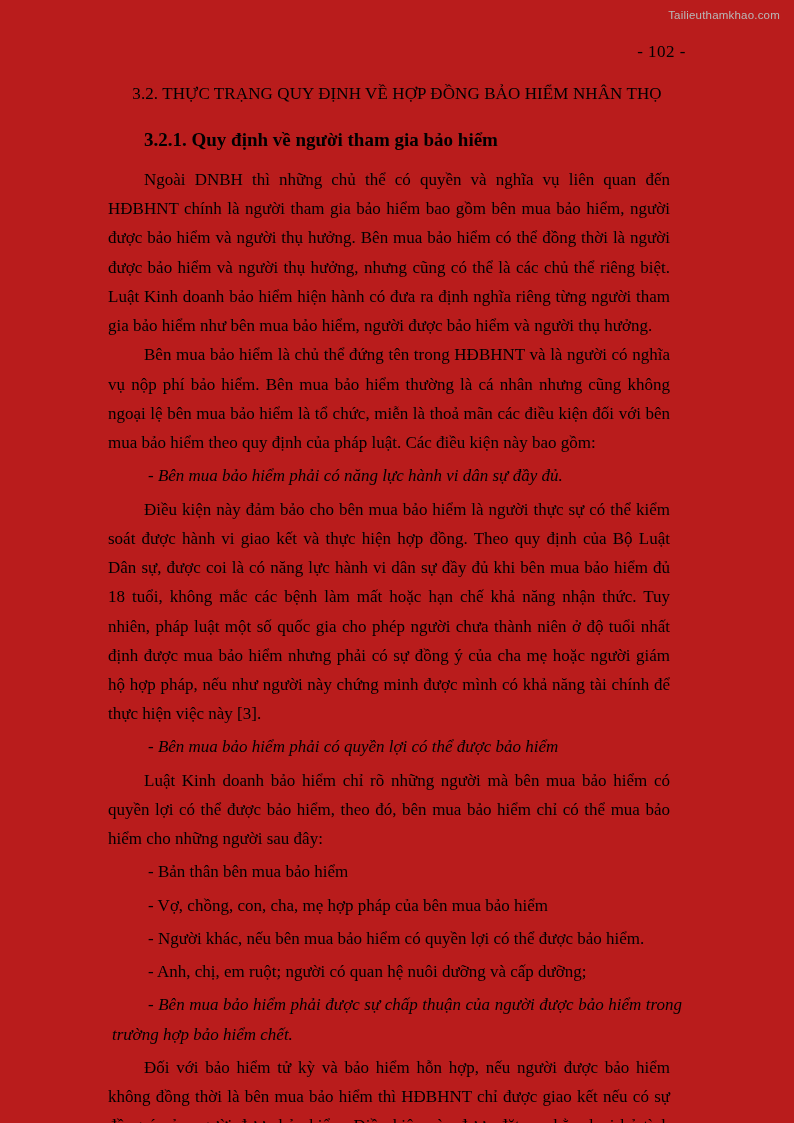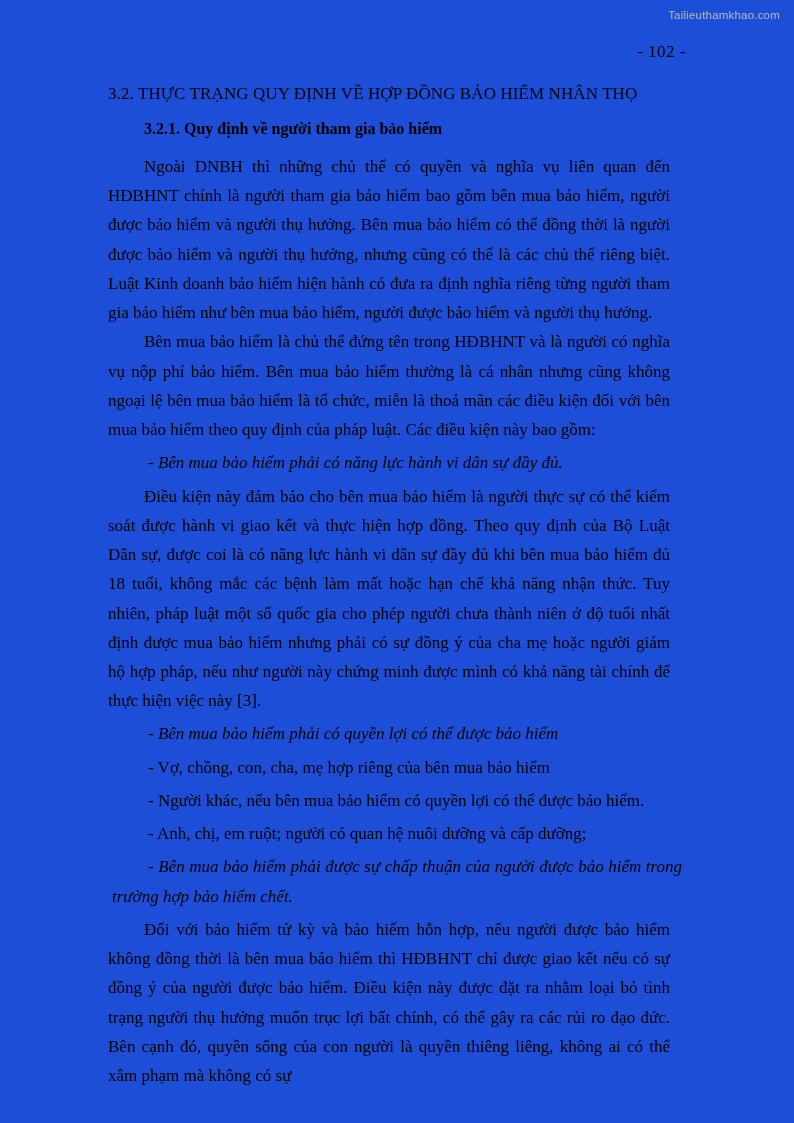--- a/index.html
+++ b/index.html
@@ -7,21 +7,21 @@
     padding: 0;
     background: #ffffff;
   }
   body {
     font-family: "Liberation Serif", serif;
   }
   .page {
     position: relative;
     width: 794px;
     height: 1123px;
-    background: #1d4ed8;
+    background: #b91c1c;
     box-sizing: border-box;
     overflow: hidden;
   }
   .watermark {
     position: absolute;
     top: 9px;
     right: 14px;
     font-family: "Liberation Sans", sans-serif;
     font-size: 11.5px;
     color: #b9b9b9;
@@ -34,29 +34,29 @@
     width: 578px;
   }
   .page-number {
     text-align: right;
     font-size: 17px;
     color: #000;
     margin: 0 0 22px 0;
     letter-spacing: 0.5px;
   }
   .heading-1 {
-    text-align: left;
+    text-align: center;
     font-size: 17px;
-    margin: 0 0 16px 0;
+    margin: 0 0 25px 0;
     letter-spacing: 0.1px;
     white-space: nowrap;
   }
   .heading-2 {
     font-weight: bold;
-    font-size: 16px;
+    font-size: 19px;
     margin: 0 0 14px 0;
     padding-left: 36px;
   }
   p.body {
     font-size: 17px;
     line-height: 1.72;
     margin: 0 16px 0 0;
     text-align: justify;
     text-justify: inter-word;
     text-indent: 36px;
@@ -87,20 +87,22 @@
 
     <div class="heading-1">3.2. THỰC TRẠNG QUY ĐỊNH VỀ HỢP ĐỒNG BẢO HIỂM NHÂN THỌ</div>
 
     <div class="heading-2">3.2.1. Quy định về người tham gia bảo hiểm</div>
 
     <p class="body">Ngoài DNBH thì những chủ thể có quyền và nghĩa vụ liên quan đến HĐBHNT chính là người tham gia bảo hiểm bao gồm bên mua bảo hiểm, người được bảo hiểm và người thụ hưởng. Bên mua bảo hiểm có thể đồng thời là người được bảo hiểm và người thụ hưởng, nhưng cũng có thể là các chủ thể riêng biệt. Luật Kinh doanh bảo hiểm hiện hành có đưa ra định nghĩa riêng từng người tham gia bảo hiểm như bên mua bảo hiểm, người được bảo hiểm và người thụ hưởng.</p>
     <p class="body">Bên mua bảo hiểm là chủ thể đứng tên trong HĐBHNT và là người có nghĩa vụ nộp phí bảo hiểm. Bên mua bảo hiểm thường là cá nhân nhưng cũng không ngoại lệ bên mua bảo hiểm là tổ chức, miễn là thoả mãn các điều kiện đối với bên mua bảo hiểm theo quy định của pháp luật. Các điều kiện này bao gồm:</p>
     <p class="list italic">- Bên mua bảo hiểm phải có năng lực hành vi dân sự đầy đủ.</p>
     <p class="body">Điều kiện này đảm bảo cho bên mua bảo hiểm là người thực sự có thể kiểm soát được hành vi giao kết và thực hiện hợp đồng. Theo quy định của Bộ Luật Dân sự, được coi là có năng lực hành vi dân sự đầy đủ khi bên mua bảo hiểm đủ 18 tuổi, không mắc các bệnh làm mất hoặc hạn chế khả năng nhận thức. Tuy nhiên, pháp luật một số quốc gia cho phép người chưa thành niên ở độ tuổi nhất định được mua bảo hiểm nhưng phải có sự đồng ý của cha mẹ hoặc người giám hộ hợp pháp, nếu như người này chứng minh được mình có khả năng tài chính để thực hiện việc này [3].</p>
     <p class="list italic">- Bên mua bảo hiểm phải có quyền lợi có thể được bảo hiểm</p>
-    <p class="list">- Vợ, chồng, con, cha, mẹ hợp riêng của bên mua bảo hiểm</p>
+    <p class="body">Luật Kinh doanh bảo hiểm chỉ rõ những người mà bên mua bảo hiểm có quyền lợi có thể được bảo hiểm, theo đó, bên mua bảo hiểm chỉ có thể mua bảo hiểm cho những người sau đây:</p>
+    <p class="list">- Bản thân bên mua bảo hiểm</p>
+    <p class="list">- Vợ, chồng, con, cha, mẹ hợp pháp của bên mua bảo hiểm</p>
     <p class="list">- Người khác, nếu bên mua bảo hiểm có quyền lợi có thể được bảo hiểm.</p>
     <p class="list">- Anh, chị, em ruột; người có quan hệ nuôi dưỡng và cấp dưỡng;</p>
     <p class="list italic">- Bên mua bảo hiểm phải được sự chấp thuận của người được bảo hiểm trong trường hợp bảo hiểm chết.</p>
     <p class="body">Đối với bảo hiểm tử kỳ và bảo hiểm hỗn hợp, nếu người được bảo hiểm không đồng thời là bên mua bảo hiểm thì HĐBHNT chỉ được giao kết nếu có sự đồng ý của người được bảo hiểm. Điều kiện này được đặt ra nhằm loại bỏ tình trạng người thụ hưởng muốn trục lợi bất chính, có thể gây ra các rủi ro đạo đức. Bên cạnh đó, quyền sống của con người là quyền thiêng liêng, không ai có thể xâm phạm mà không có sự</p>
 
   </div>
 </div>
 
 </body></html>

